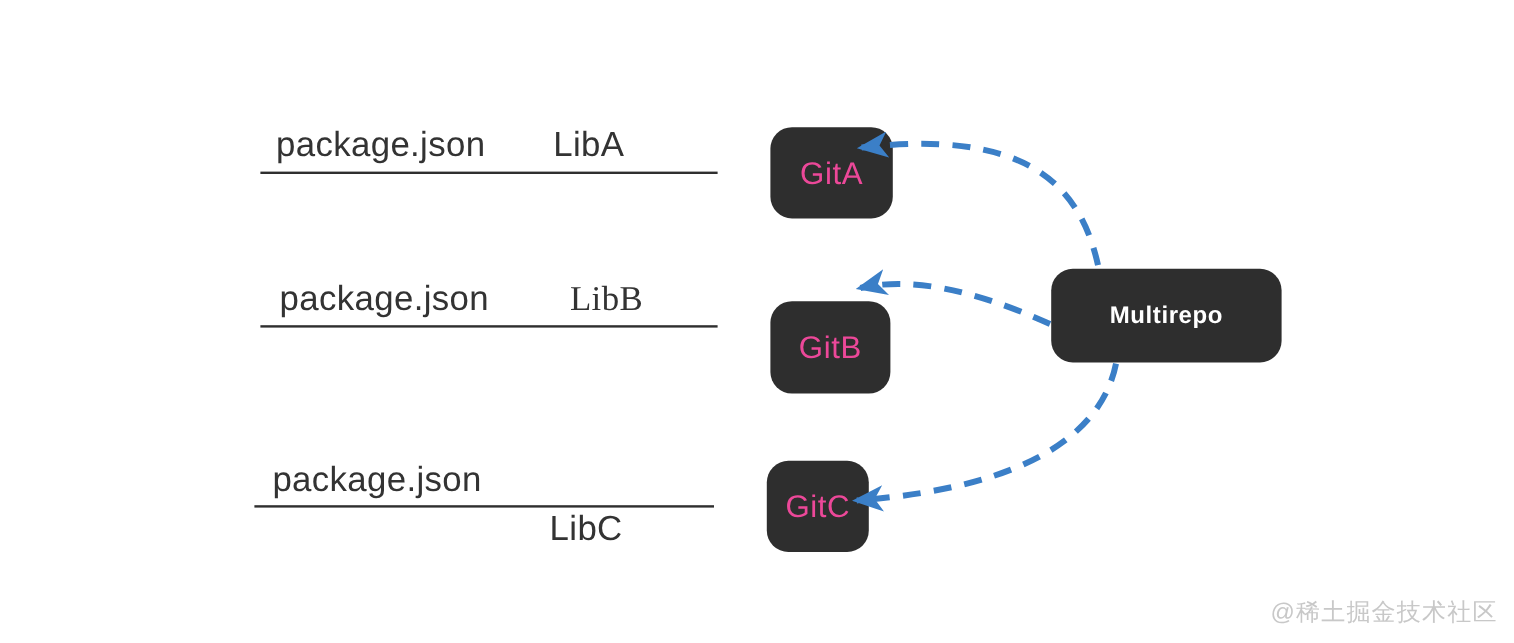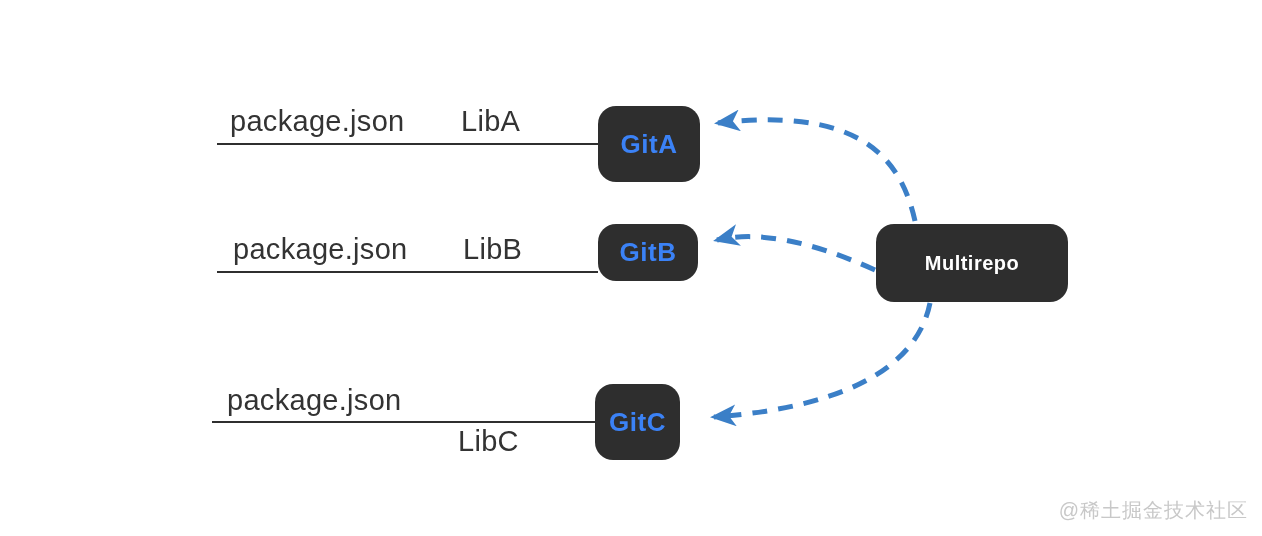--- a/index.html
+++ b/index.html
@@ -24,27 +24,28 @@
   }
   .row-line {
     position: absolute;
     height: 2px;
     background: var(--line, #2f2f2f);
   }
   .repo-box {
     position: absolute;
     background: var(--box, #2e2e2e);
     border-radius: 18px;
-    color: #3b82f6;
+    color: #ec4899;
     font-size: 26px;
-    font-weight: 700;
+    font-weight: 400;
     display: flex;
     align-items: center;
     justify-content: center;
     letter-spacing: 0.5px;
+    margin-left: 44px;
   }
   .hub-box {
     position: absolute;
     left: 876px;
     top: 224px;
     width: 192px;
     height: 78px;
     background: var(--box, #2e2e2e);
     border-radius: 18px;
     color: #ffffff;
@@ -87,23 +88,23 @@
 <body>
 
 <div class="canvas">
 
   <div class="file-label" style="left:230px; top:105px;">package.json</div>
   <div class="lib-label" style="left:461px; top:105px;">LibA</div>
   <div class="row-line" style="left:217px; top:143px; width:381px;"></div>
   <div class="repo-box" style="left:598px; top:106px; width:102px; height:76px;">GitA</div>
 
   <div class="file-label" style="left:233px; top:233px;">package.json</div>
-  <div class="lib-label" style="left:463px; top:233px;">LibB</div>
+  <div class="lib-label" style="left:475px; top:233px;font-family:Liberation Serif, serif;">LibB</div>
   <div class="row-line" style="left:217px; top:271px; width:381px;"></div>
-  <div class="repo-box" style="left:598px; top:224px; width:100px; height:57px;">GitB</div>
+  <div class="repo-box" style="left:598px; top:251px; width:100px; height:77px;">GitB</div>
 
   <div class="file-label" style="left:227px; top:384px;">package.json</div>
   <div class="lib-label" style="left:458px; top:384px;margin-top:41px;">LibC</div>
   <div class="row-line" style="left:212px; top:421px; width:383px;"></div>
   <div class="repo-box" style="left:595px; top:384px; width:85px; height:76px;">GitC</div>
 
   <div class="hub-box">Multirepo</div>
 
   <svg class="arrows-overlay" viewBox="0 0 1262 536" xmlns="http://www.w3.org/2000/svg">
     <defs>

